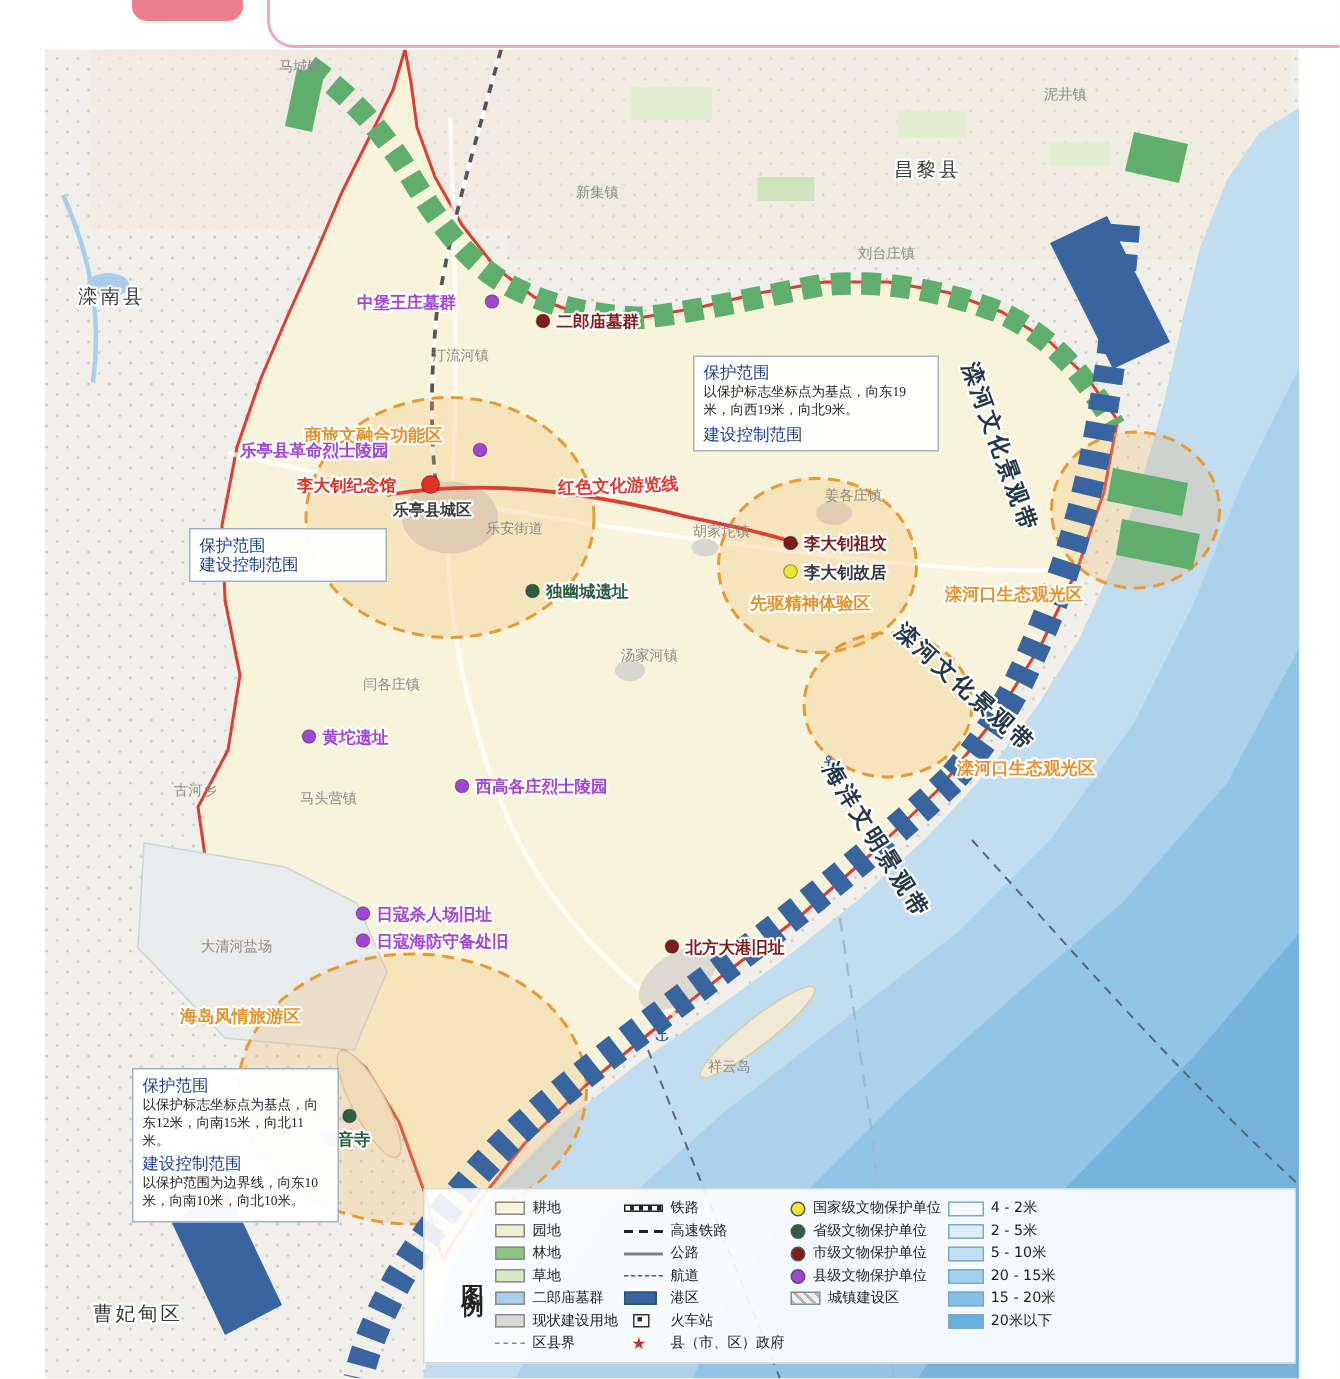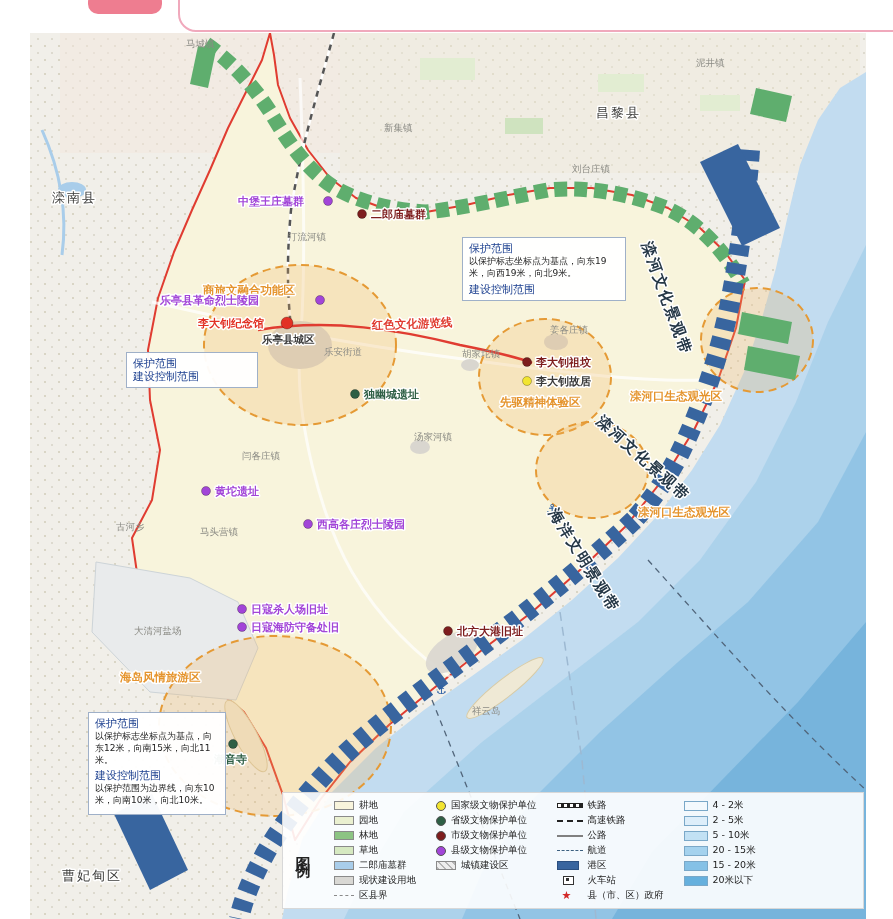--- a/index.html
+++ b/index.html
@@ -16,24 +16,24 @@
   .region{font-size:13px;fill:#3a3a38;letter-spacing:2px;}
   .site{font-size:11px;font-weight:bold;}
   .zone{font-size:11.5px;font-weight:bold;}
   .belt{font-size:15px;font-weight:bold;fill:#253746;letter-spacing:2px;}
   .route-label{font-size:11.5px;font-weight:bold;}
   .city-label{font-size:10.5px;font-weight:bold;fill:#3c3c3c;}
   .anchor{font-size:14px;fill:#2a5fa5;}
   
   .infobox{position:absolute;background:rgba(255,255,255,.96);border:1px solid #9fb0c8;padding:4px 6px;z-index:5;}
   .infobox .t{color:#1b3f8f;font-weight:normal;font-size:11px;line-height:1.2;}
-  .infobox .b{color:#222;font-size:9px;line-height:1.3;margin:1px 0 3px;}
+  .infobox .b{color:#222;font-size:9px;line-height:1.3;margin:1px 0 3px;font-family:Liberation Serif, serif;}
   
   .legend{position:absolute;left:282px;top:792px;width:582px;box-sizing:border-box;background:rgba(255,255,255,.9);
-    border:1px solid #d8d8d8;display:flex;gap:20px;padding:6px 8px;z-index:6;}
+    border:1px solid #d8d8d8;display:flex;gap:4px;padding:6px 20px;z-index:6;}
   .legend-title{writing-mode:vertical-rl;text-orientation:upright;font-size:15px;font-weight:bold;color:#222;
     letter-spacing:6px;align-self:center;padding:0 2px;}
   .lcol{display:flex;flex-direction:column;gap:2px;}
   .lrow{display:flex;align-items:center;gap:5px;height:13px;}
   .sw{width:20px;height:9px;border:1px solid #8a8a8a;flex:none;box-sizing:border-box;}
   .sw.depth{width:24px;height:10px;border:1px solid #7aa8c8;}
   .sw.bline{border:none;border-top:1.5px dashed #8a8a8a;height:0;background:none !important;}
   .sw.hatch{background:repeating-linear-gradient(45deg,#b5b5b5 0 2px,#eeeeee 2px 5px) !important;}
   .circ{width:10px;height:10px;border-radius:50%;border:1px solid #555;flex:none;box-sizing:border-box;}
   .ltxt{font-size:9.5px;color:#222;white-space:nowrap;}
@@ -242,20 +242,65 @@
           <span class="ltxt">现状建设用地</span>
         </div>
     <div class="lrow">
           <span class="sw bline"></span>
           <span class="ltxt">区县界</span>
         </div>
   </div>
 
   <div class="lcol">
     <div class="lrow">
+          <span class="sym">
+            <span class="rail-sym"></span>
+          </span>
+          <span class="ltxt">铁路</span>
+        </div>
+    <div class="lrow">
+          <span class="sym">
+            <span class="hsr-sym"></span>
+          </span>
+          <span class="ltxt">高速铁路</span>
+        </div>
+    <div class="lrow">
+          <span class="sym">
+            <span class="road-sym"></span>
+          </span>
+          <span class="ltxt">公路</span>
+        </div>
+    <div class="lrow">
+          <span class="sym">
+            <span class="channel-sym"></span>
+          </span>
+          <span class="ltxt">航道</span>
+        </div>
+    <div class="lrow">
+          <span class="sym">
+            <span class="port-sym" style="background: rgb(56, 101, 159);"></span>
+          </span>
+          <span class="ltxt">港区</span>
+        </div>
+    <div class="lrow">
+          <span class="sym">
+            <span class="station-sym"></span>
+          </span>
+          <span class="ltxt">火车站</span>
+        </div>
+    <div class="lrow">
+          <span class="sym">
+            <span class="gov-sym">★</span>
+          </span>
+          <span class="ltxt">县（市、区）政府</span>
+        </div>
+  </div>
+
+  <div class="lcol">
+    <div class="lrow">
           <span class="circ" style="background: rgb(242, 229, 49);"></span>
           <span class="ltxt">国家级文物保护单位</span>
         </div>
     <div class="lrow">
           <span class="circ" style="background: rgb(46, 95, 69);"></span>
           <span class="ltxt">省级文物保护单位</span>
         </div>
     <div class="lrow">
           <span class="circ" style="background: rgb(125, 29, 29);"></span>
           <span class="ltxt">市级文物保护单位</span>
@@ -265,65 +310,20 @@
           <span class="ltxt">县级文物保护单位</span>
         </div>
     <div class="lrow">
           <span class="sw hatch"></span>
           <span class="ltxt">城镇建设区</span>
         </div>
   </div>
 
   <div class="lcol">
     <div class="lrow">
-          <span class="sym">
-            <span class="rail-sym"></span>
-          </span>
-          <span class="ltxt">铁路</span>
-        </div>
-    <div class="lrow">
-          <span class="sym">
-            <span class="hsr-sym"></span>
-          </span>
-          <span class="ltxt">高速铁路</span>
-        </div>
-    <div class="lrow">
-          <span class="sym">
-            <span class="road-sym"></span>
-          </span>
-          <span class="ltxt">公路</span>
-        </div>
-    <div class="lrow">
-          <span class="sym">
-            <span class="channel-sym"></span>
-          </span>
-          <span class="ltxt">航道</span>
-        </div>
-    <div class="lrow">
-          <span class="sym">
-            <span class="port-sym" style="background: rgb(56, 101, 159);"></span>
-          </span>
-          <span class="ltxt">港区</span>
-        </div>
-    <div class="lrow">
-          <span class="sym">
-            <span class="station-sym"></span>
-          </span>
-          <span class="ltxt">火车站</span>
-        </div>
-    <div class="lrow">
-          <span class="sym">
-            <span class="gov-sym">★</span>
-          </span>
-          <span class="ltxt">县（市、区）政府</span>
-        </div>
-  </div>
-
-  <div class="lcol">
-    <div class="lrow">
           <span class="sw depth" style="background: rgb(243, 249, 253);"></span>
           <span class="ltxt">4 - 2米</span>
         </div>
     <div class="lrow">
           <span class="sw depth" style="background: rgb(221, 238, 250);"></span>
           <span class="ltxt">2 - 5米</span>
         </div>
     <div class="lrow">
           <span class="sw depth" style="background: rgb(194, 225, 244);"></span>
           <span class="ltxt">5 - 10米</span>

